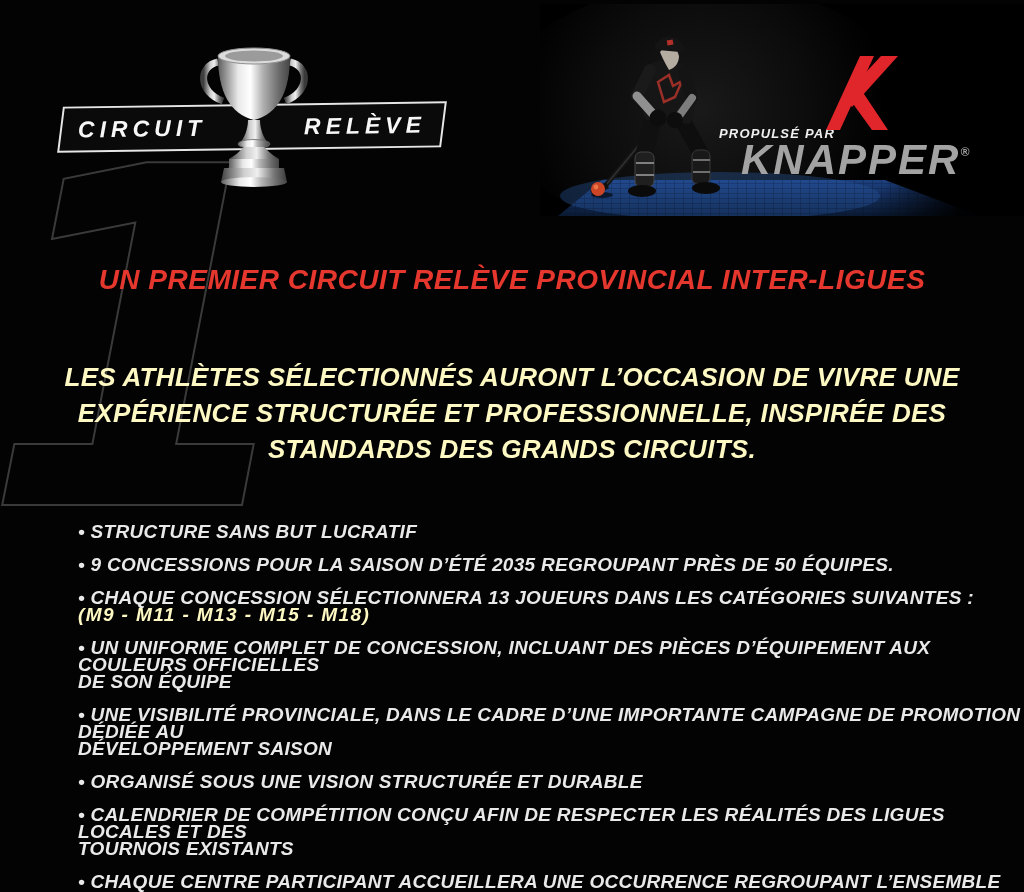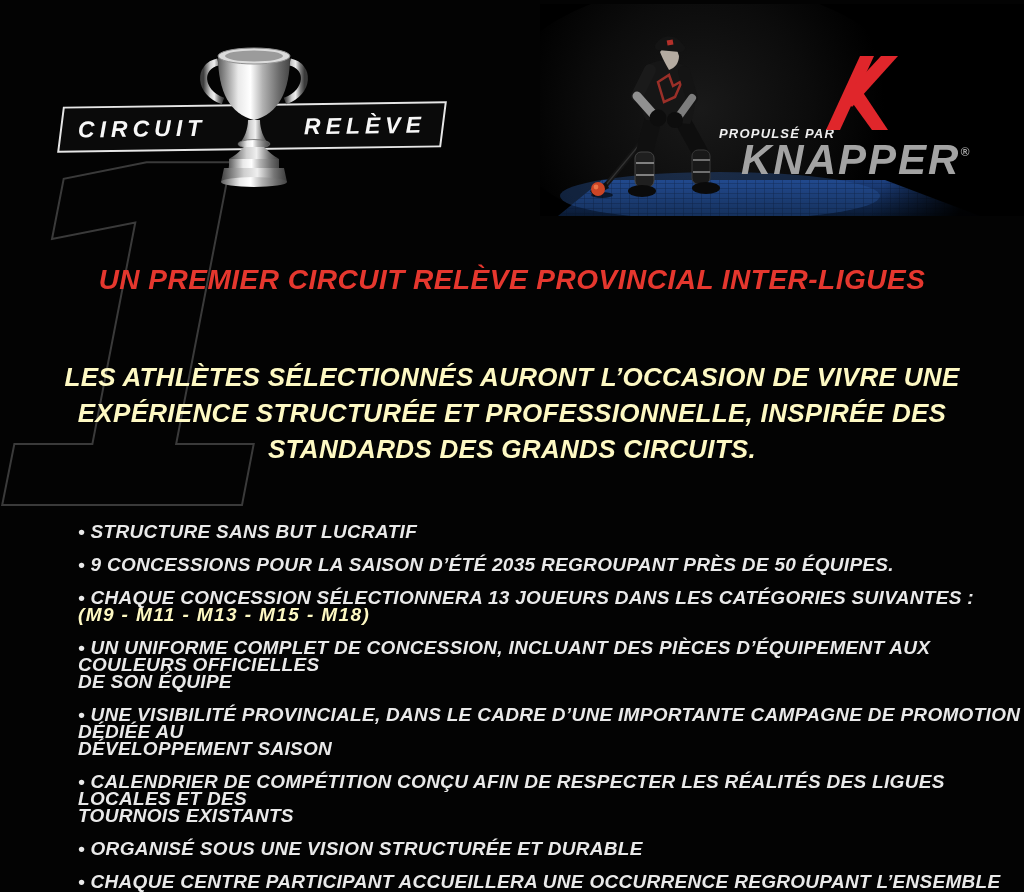--- a/index.html
+++ b/index.html
@@ -204,25 +204,25 @@
     </li>
     <li>
         <span class="b-text">• UN UNIFORME COMPLET DE CONCESSION, INCLUANT DES PIÈCES D’ÉQUIPEMENT AUX COULEURS OFFICIELLES
 DE SON ÉQUIPE</span>
       </li>
     <li>
         <span class="b-text">• UNE VISIBILITÉ PROVINCIALE, DANS LE CADRE D’UNE IMPORTANTE CAMPAGNE DE PROMOTION DÉDIÉE AU
 DÉVELOPPEMENT SAISON</span>
       </li>
     <li>
+        <span class="b-text">• ORGANISÉ SOUS UNE VISION STRUCTURÉE ET DURABLE</span>
+      </li>
+    <li>
         <span class="b-text">• CALENDRIER DE COMPÉTITION CONÇU AFIN DE RESPECTER LES RÉALITÉS DES LIGUES LOCALES ET DES
 TOURNOIS EXISTANTS</span>
       </li>
     <li>
-        <span class="b-text">• ORGANISÉ SOUS UNE VISION STRUCTURÉE ET DURABLE</span>
-      </li>
-    <li>
         <span class="b-text">• CHAQUE CENTRE PARTICIPANT ACCUEILLERA UNE OCCURRENCE REGROUPANT L’ENSEMBLE DES
 AFFRONTEMENTS DE SA DIVISION, CRÉANT AINSI DES ÉVÉNEMENTS DYNAMIQUES, RASSEMBLEURS ET FESTIFS.</span>
       </li>
   </ul>
 
 </div>
 
 </body></html>

